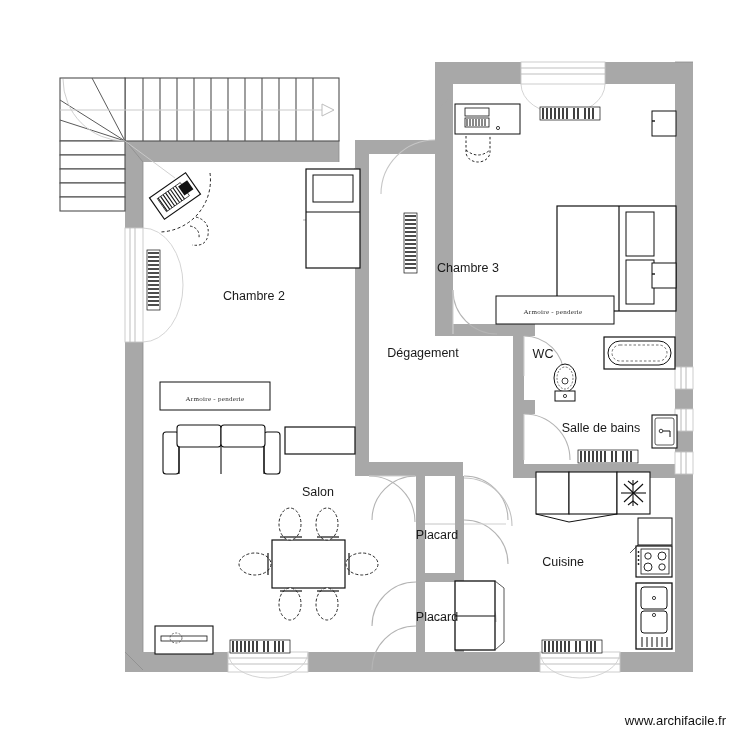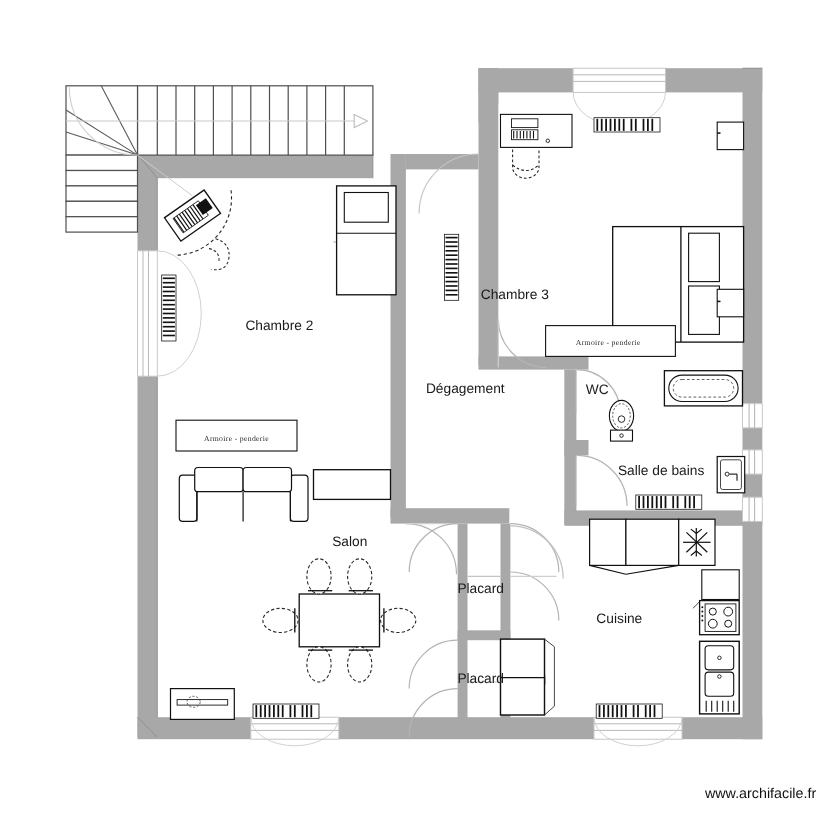--- a/index.html
+++ b/index.html
@@ -5,21 +5,21 @@
 <style>
   html,body{margin:0;padding:0;background:#ffffff;}
   body{width:750px;height:750px;overflow:hidden;
        font-family:"Liberation Sans","DejaVu Sans",sans-serif;}
   #stage{position:relative;width:750px;height:750px;background:#fff;}
   svg{display:block;}
   .roomlabel{font-family:"Liberation Sans","DejaVu Sans",sans-serif;
              font-size:12.5px;fill:#1a1a1a;text-anchor:middle;}
   .furnlabel{font-family:"Liberation Serif","DejaVu Serif",serif;
              font-size:7px;fill:#2b2b2b;text-anchor:middle;letter-spacing:.3px;}
-  .footer{position:absolute;right:8px;bottom:22px;
+  .footer{position:absolute;right:24px;bottom:22px;
           font-family:"Liberation Sans","DejaVu Sans",sans-serif;
           font-size:13px;color:#111;}
 </style>
 </head>
 <body>
 
 <div id="stage">
 
 <svg width="750" height="750" viewBox="0 0 750 750">
 

